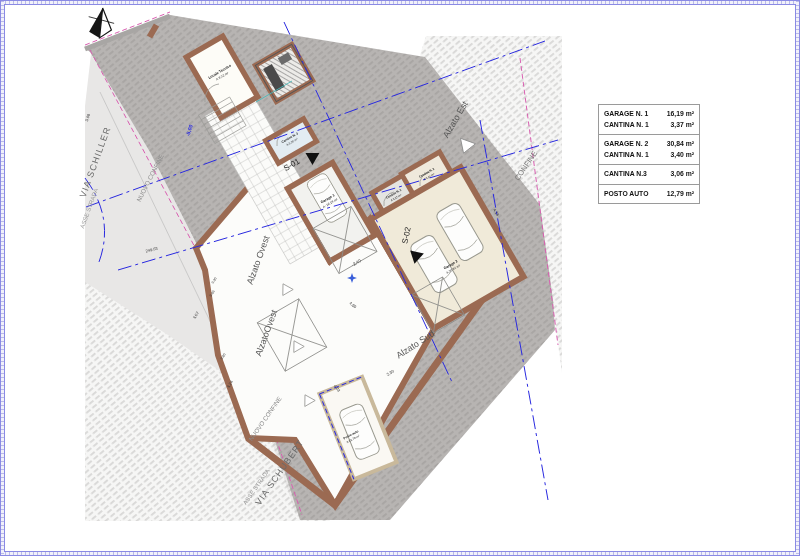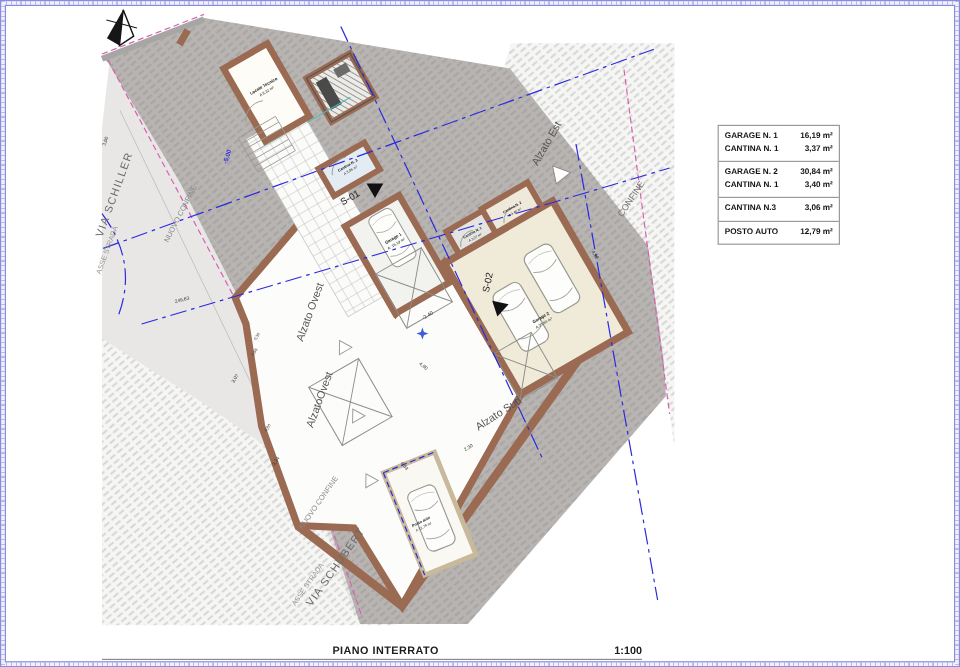--- a/index.html
+++ b/index.html
@@ -292,25 +292,20 @@
       </div>
     </div>
     <div class="legend-group">
       <div class="legend-row">
         <span>POSTO AUTO</span>
         <span class="val">12,79 m²</span>
       </div>
     </div>
   </div>
 
-  <div class="titlebar">
-    <span class="spacer">.</span>
-    <span class="title-main">PIANO INTERRATO</span>
-    <span class="title-scale">1:100</span>
-  </div>
 
   <div class="tick-h t-top"></div>
   <div class="tick-h t-bot"></div>
   <div class="tick-v t-left"></div>
   <div class="tick-v t-right"></div>
   <div class="frame-outer"></div>
   <div class="frame-inner"></div>
 </div>
 
 </body></html>

